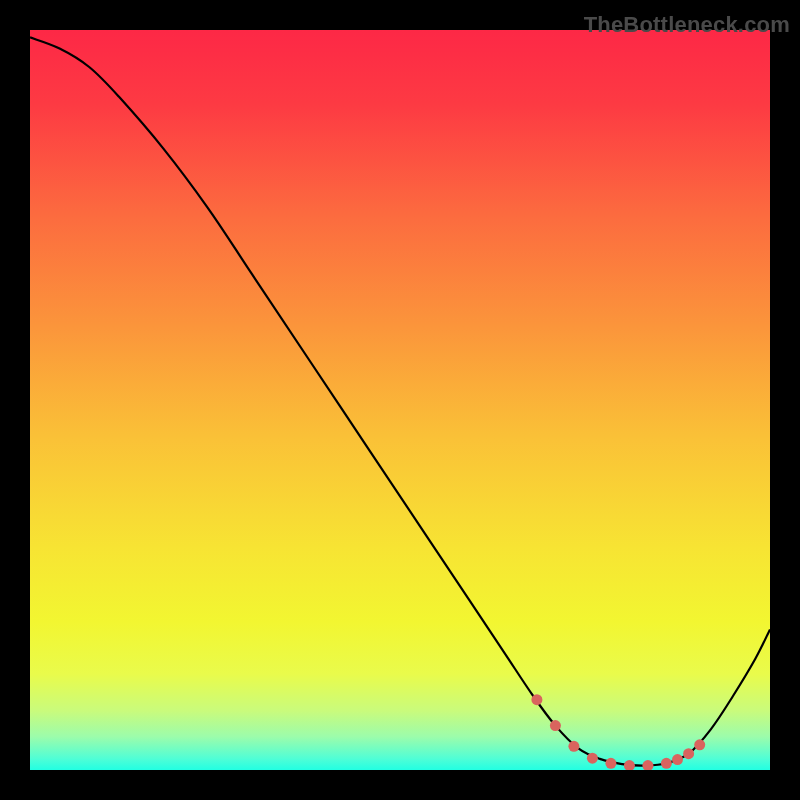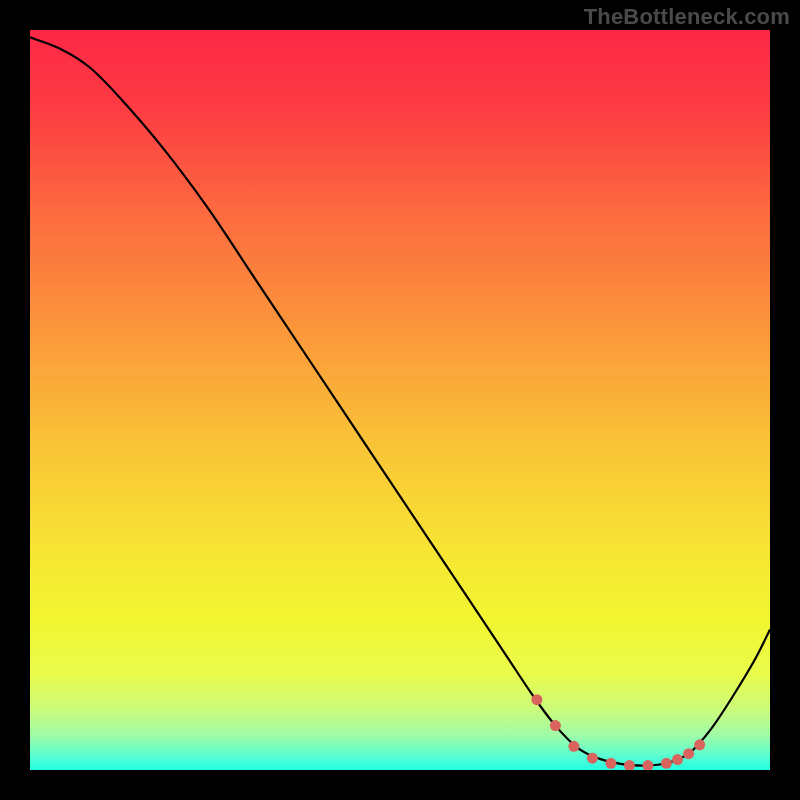--- a/index.html
+++ b/index.html
@@ -12,21 +12,21 @@
     font-family: Arial, Helvetica, sans-serif;
   }
   .frame {
     position: relative;
     width: 800px;
     height: 800px;
     background: #000;
   }
   .watermark {
     position: absolute;
-    top: 4px;
+    top: 12px;
     right: 10px;
     color: #4a4a4a;
     font-size: 22px;
     font-weight: 600;
     letter-spacing: 0.2px;
     z-index: 10;
   }
   .plot {
     position: absolute;
     left: 30px;

